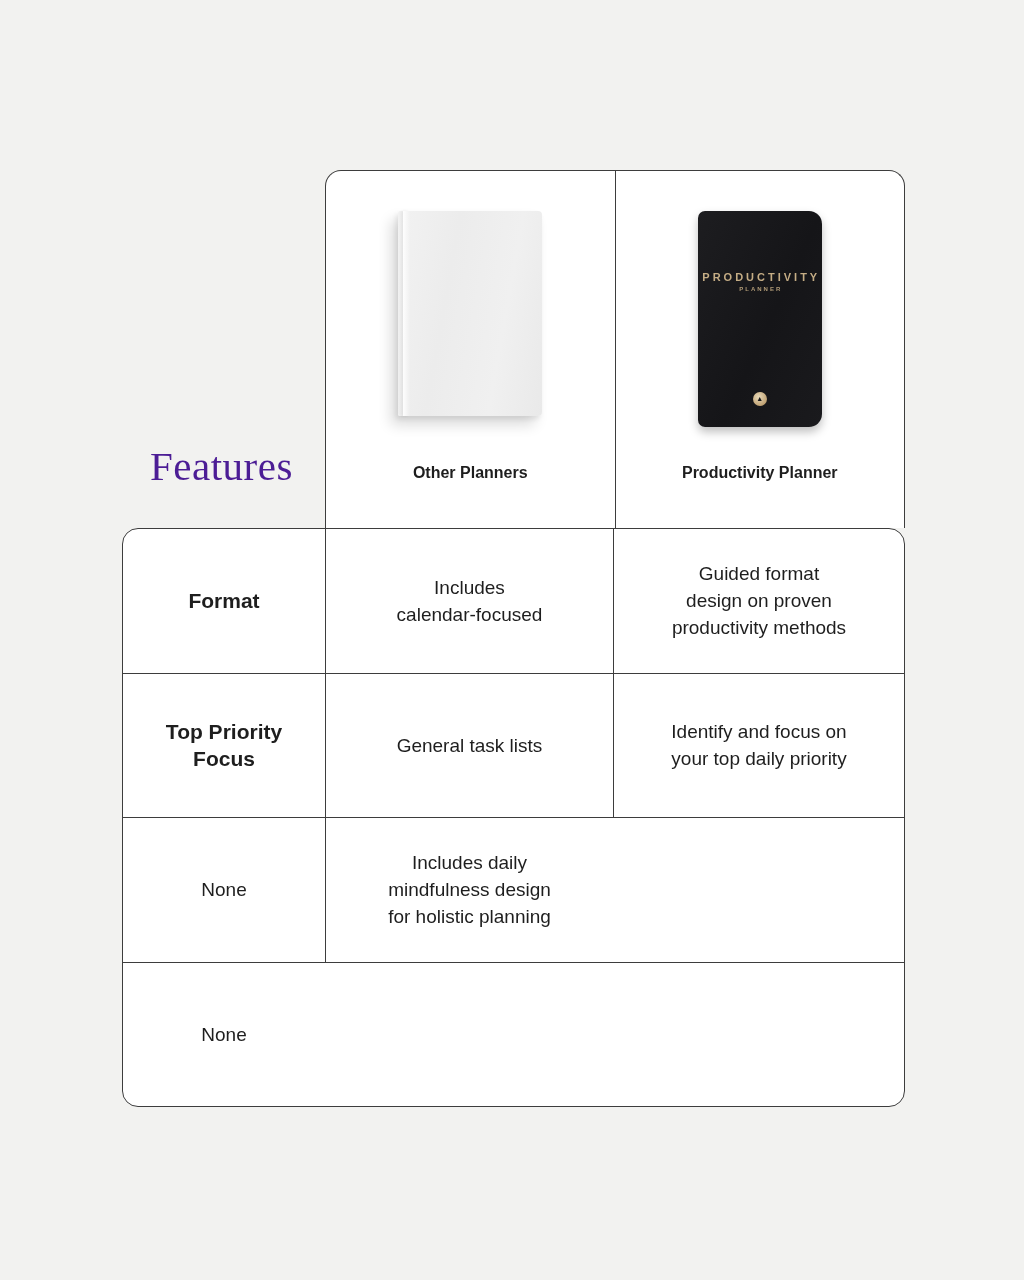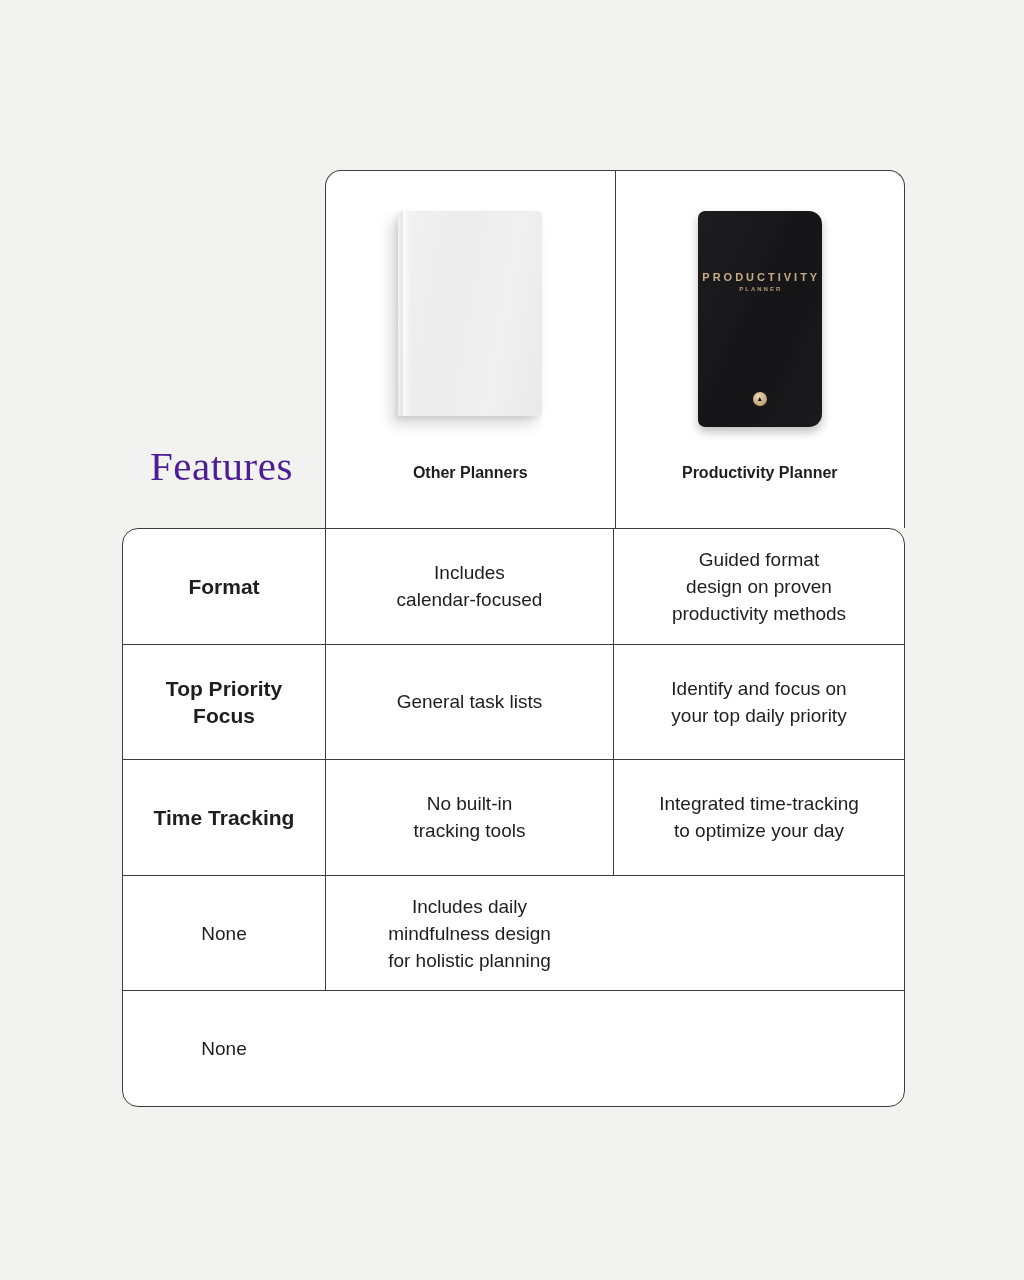--- a/index.html
+++ b/index.html
@@ -175,27 +175,20 @@
 productivity methods</div>
     </div>
 
     <div class="trow">
       <div class="cell feature">Top Priority Focus</div>
       <div class="cell other">General task lists</div>
       <div class="cell prod">Identify and focus on
 your top daily priority</div>
     </div>
 
-    <div class="trow">
-      <div class="cell feature">Time Tracking</div>
-      <div class="cell other">No built-in
-tracking tools</div>
-      <div class="cell prod">Integrated time-tracking
-to optimize your day</div>
-    </div>
 
     <div class="trow">
       <div class="cell other">None</div>
       <div class="cell prod">Includes daily
 mindfulness design
 for holistic planning</div>
     </div>
 
     <div class="trow">
       <div class="cell other">None</div>

